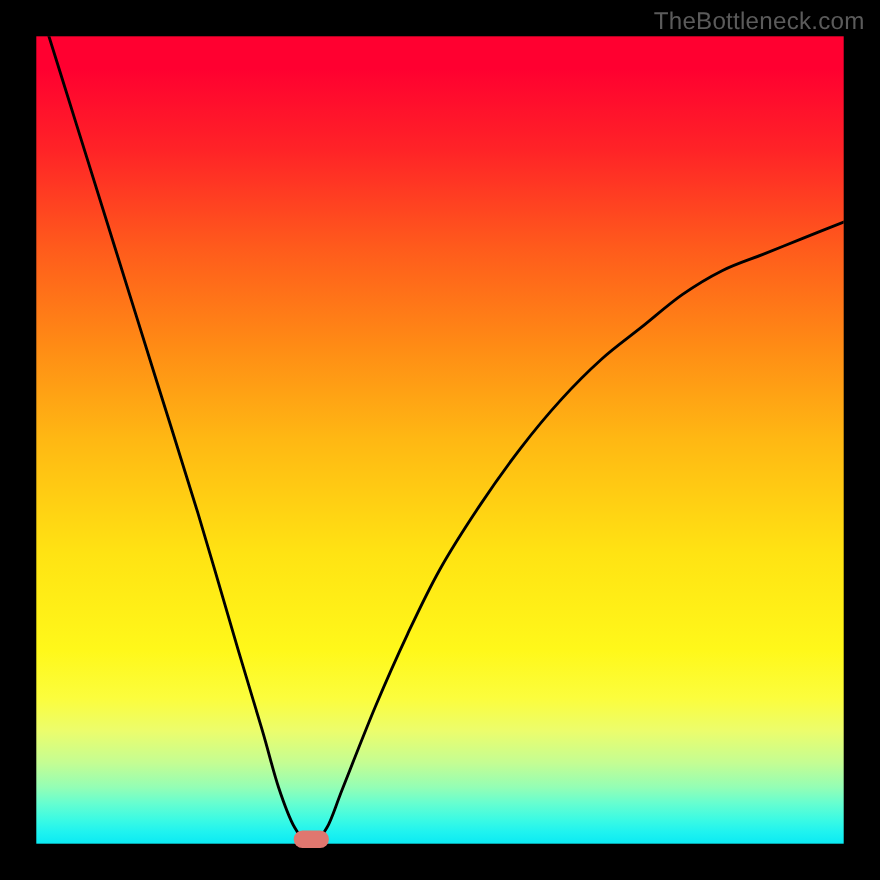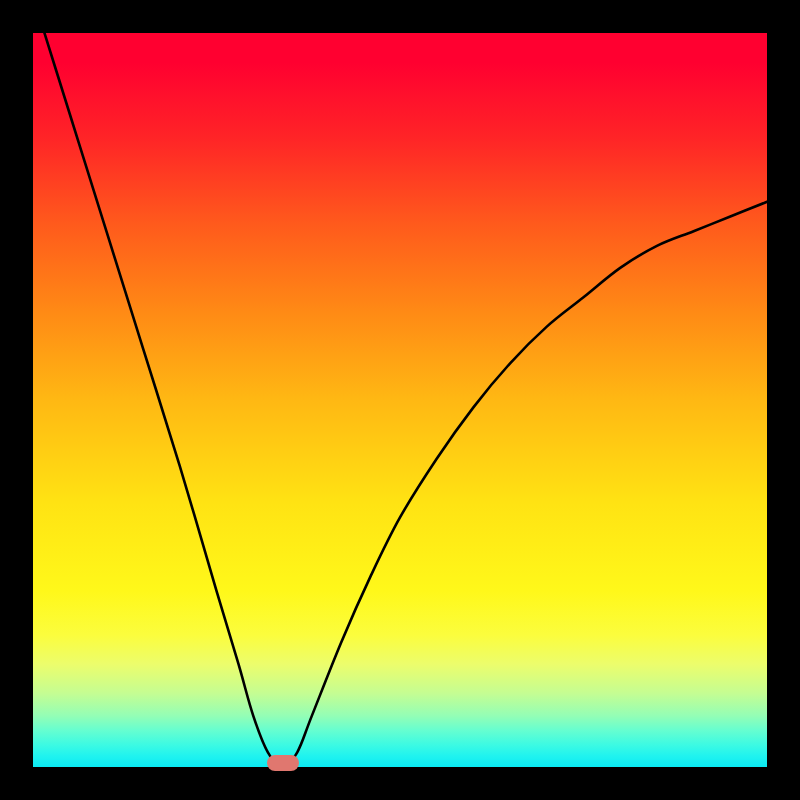--- a/index.html
+++ b/index.html
@@ -64,20 +64,21 @@
     background: #e0776f;
     border-radius: 8px;
     z-index: 3;
     transform: translate(-50%, -50%);
   }
 </style>
 </head>
 <body>
 
 <div class="frame">
+  <div class="watermark">TheBottleneck.com</div>
   <div class="plot-area">
     <div class="rainbow"></div>
     <svg class="curve" viewBox="0 0 734 734" preserveAspectRatio="none">
       <path id="curve-path" fill="none" stroke="#000" stroke-width="2.6" stroke-linecap="round" d="M 0 -36.700000000000045 C 6.116666666666667 -17.126666666666704, 24.46666666666667 41.59333333333333, 36.7 80.74000000000001 C 48.93333333333334 119.88666666666668, 61.16666666666667 159.0333333333334, 73.4 198.18000000000006 C 85.63333333333334 237.32666666666674, 97.86666666666666 276.4733333333334, 110.1 315.62000000000006 C 122.33333333333333 354.7666666666667, 134.56666666666666 392.69, 146.8 433.06 C 159.03333333333336 473.43, 173.71333333333334 524.8100000000001, 183.5 557.84 C 193.28666666666666 590.87, 199.40333333333334 610.4433333333334, 205.52 631.24 C 211.63666666666668 652.0366666666666, 215.30666666666667 667.94, 220.2 682.62 C 225.0933333333333 697.3, 229.98666666666665 710.7566666666667, 234.88 719.32 C 239.77333333333334 727.8833333333334, 244.66666666666669 734, 249.56000000000003 734 C 254.45333333333338 734, 259.3466666666667 727.8833333333334, 264.24 719.32 C 269.1333333333333 710.7566666666667, 271.58000000000004 700.97, 278.92 682.62 C 286.26 664.27, 298.49333333333334 632.4633333333334, 308.28 609.22 C 318.0666666666666 585.9766666666667, 327.8533333333333 563.9566666666667, 337.64 543.16 C 347.4266666666667 522.3633333333332, 355.99 504.01333333333326, 367 484.43999999999994 C 378.01 464.8666666666666, 391.4666666666667 444.07, 403.70000000000005 425.72 C 415.9333333333334 407.37000000000006, 428.16666666666663 390.2433333333334, 440.4 374.34000000000003 C 452.6333333333333 358.43666666666667, 464.8666666666667 343.7566666666666, 477.1 330.29999999999995 C 489.33333333333337 316.8433333333333, 501.5666666666666 304.61, 513.8 293.6 C 526.0333333333333 282.59000000000003, 538.2666666666667 274.0266666666667, 550.5 264.24 C 562.7333333333333 254.45333333333332, 574.9666666666667 243.44333333333327, 587.2 234.87999999999994 C 599.4333333333334 226.3166666666666, 611.6666666666666 218.97666666666666, 623.9 212.86 C 636.1333333333333 206.74333333333337, 648.3666666666667 203.0733333333334, 660.6 198.18000000000006 C 672.8333333333334 193.28666666666672, 685.0666666666666 188.39333333333335, 697.3 183.5 C 709.5333333333333 178.60666666666665, 727.8833333333333 171.26666666666662, 734 168.81999999999994"></path>
     </svg>
     <div id="marker" class="marker" style="left: 249.56px; top: 730.33px; background: rgb(224, 119, 111);"></div>
   </div>
 </div>
 
 </body></html>

